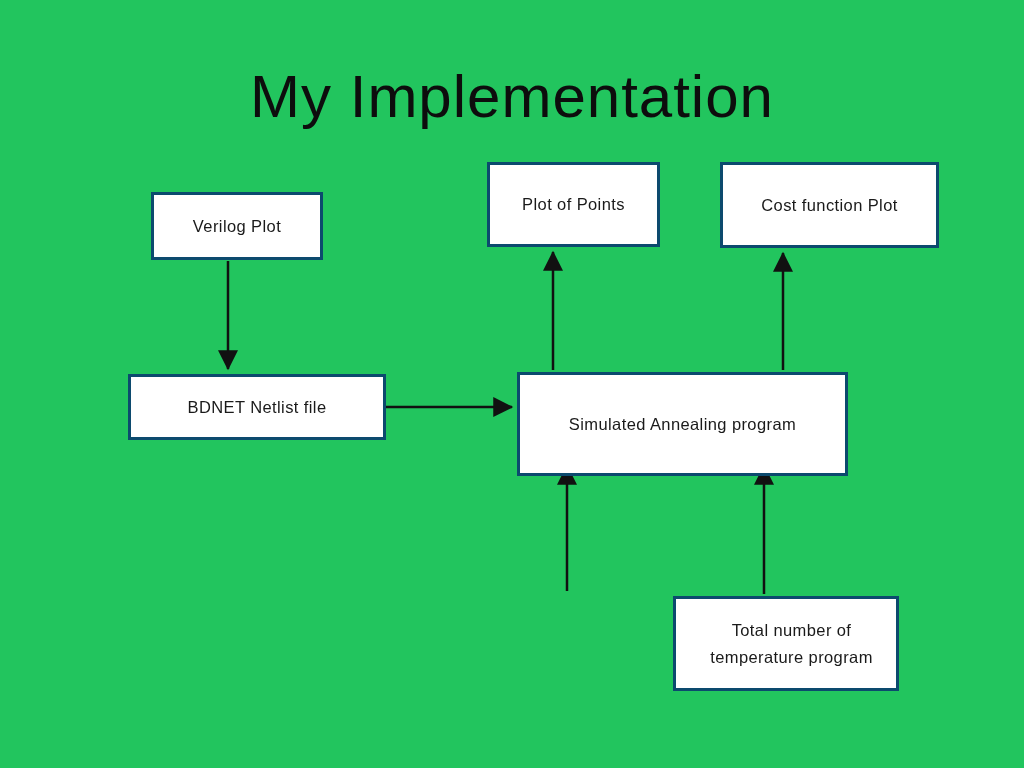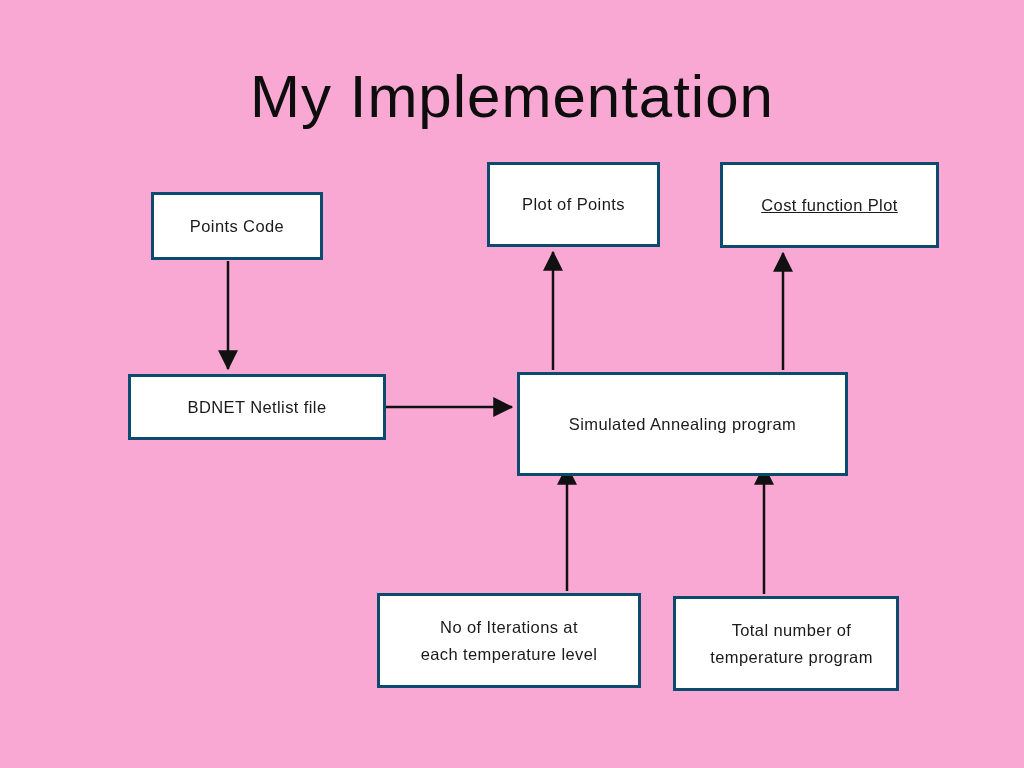--- a/index.html
+++ b/index.html
@@ -1,21 +1,21 @@
 <!DOCTYPE html>
 <html><head>
 <meta charset="utf-8">
 <style>
   * { margin: 0; padding: 0; box-sizing: border-box; }
   html, body { background: #ffffff; }
   .slide {
     position: relative;
     width: 1024px;
     height: 768px;
-    background: #f9a8d4;
+    background: #22c55e;
     font-family: "Liberation Sans", "DejaVu Sans", sans-serif;
     color: #121212;
     overflow: hidden;
   }
   .title {
     position: absolute;
     left: 0;
     top: 62px;
     width: 100%;
     text-align: center;
@@ -34,21 +34,21 @@
     align-items: center;
     justify-content: center;
     text-align: center;
     font-size: 16.5px;
     letter-spacing: 0.4px;
     color: #1a1a1a;
     line-height: 27px;
   }
   .node-verilog     { left: 151px; top: 192px; width: 172px; height: 68px; }
   .node-plot-points { left: 487px; top: 162px; width: 173px; height: 85px; }
-  .node-cost-plot   { left: 720px; top: 162px; width: 219px; height: 86px; text-decoration: underline; }
+  .node-cost-plot   { left: 720px; top: 162px; width: 219px; height: 86px; }
   .node-bdnet       { left: 128px; top: 374px; width: 258px; height: 66px; }
   .node-sa          { left: 517px; top: 372px; width: 331px; height: 104px; }
   .node-iterations  { left: 377px; top: 593px; width: 264px; height: 95px; }
   .node-templevels  { left: 673px; top: 596px; width: 226px; height: 95px; padding-left: 11px; }
   .edges-layer {
     position: absolute;
     left: 0; top: 0;
     width: 1024px; height: 768px;
     pointer-events: none;
   }
@@ -69,42 +69,38 @@
     </defs>
     <line x1="228" y1="261" x2="228" y2="369" marker-end="url(#arrowhead)"></line>
     <line x1="351" y1="407" x2="512" y2="407" marker-end="url(#arrowhead)"></line>
     <line x1="553" y1="370" x2="553" y2="252" marker-end="url(#arrowhead)"></line>
     <line x1="783" y1="370" x2="783" y2="253" marker-end="url(#arrowhead)"></line>
     <line x1="567" y1="591" x2="567" y2="466" marker-end="url(#arrowhead)"></line>
     <line x1="764" y1="594" x2="764" y2="466" marker-end="url(#arrowhead)"></line>
   </svg>
 
   <div class="node node-verilog">
-    <span>Points Code</span>
+    <span>Verilog Plot</span>
   </div>
 
   <div class="node node-plot-points">
     <span>Plot of Points</span>
   </div>
 
   <div class="node node-cost-plot">
     <span>Cost function Plot</span>
   </div>
 
   <div class="node node-bdnet">
     <span>BDNET Netlist file</span>
   </div>
 
   <div class="node node-sa">
     <span>Simulated Annealing program</span>
   </div>
 
-  <div class="node node-iterations">
-    <span>No of Iterations at</span>
-    <span>each temperature level</span>
-  </div>
 
   <div class="node node-templevels">
     <span>Total number of</span>
     <span>temperature program</span>
   </div>
 
 </div>
 
 </body></html>

